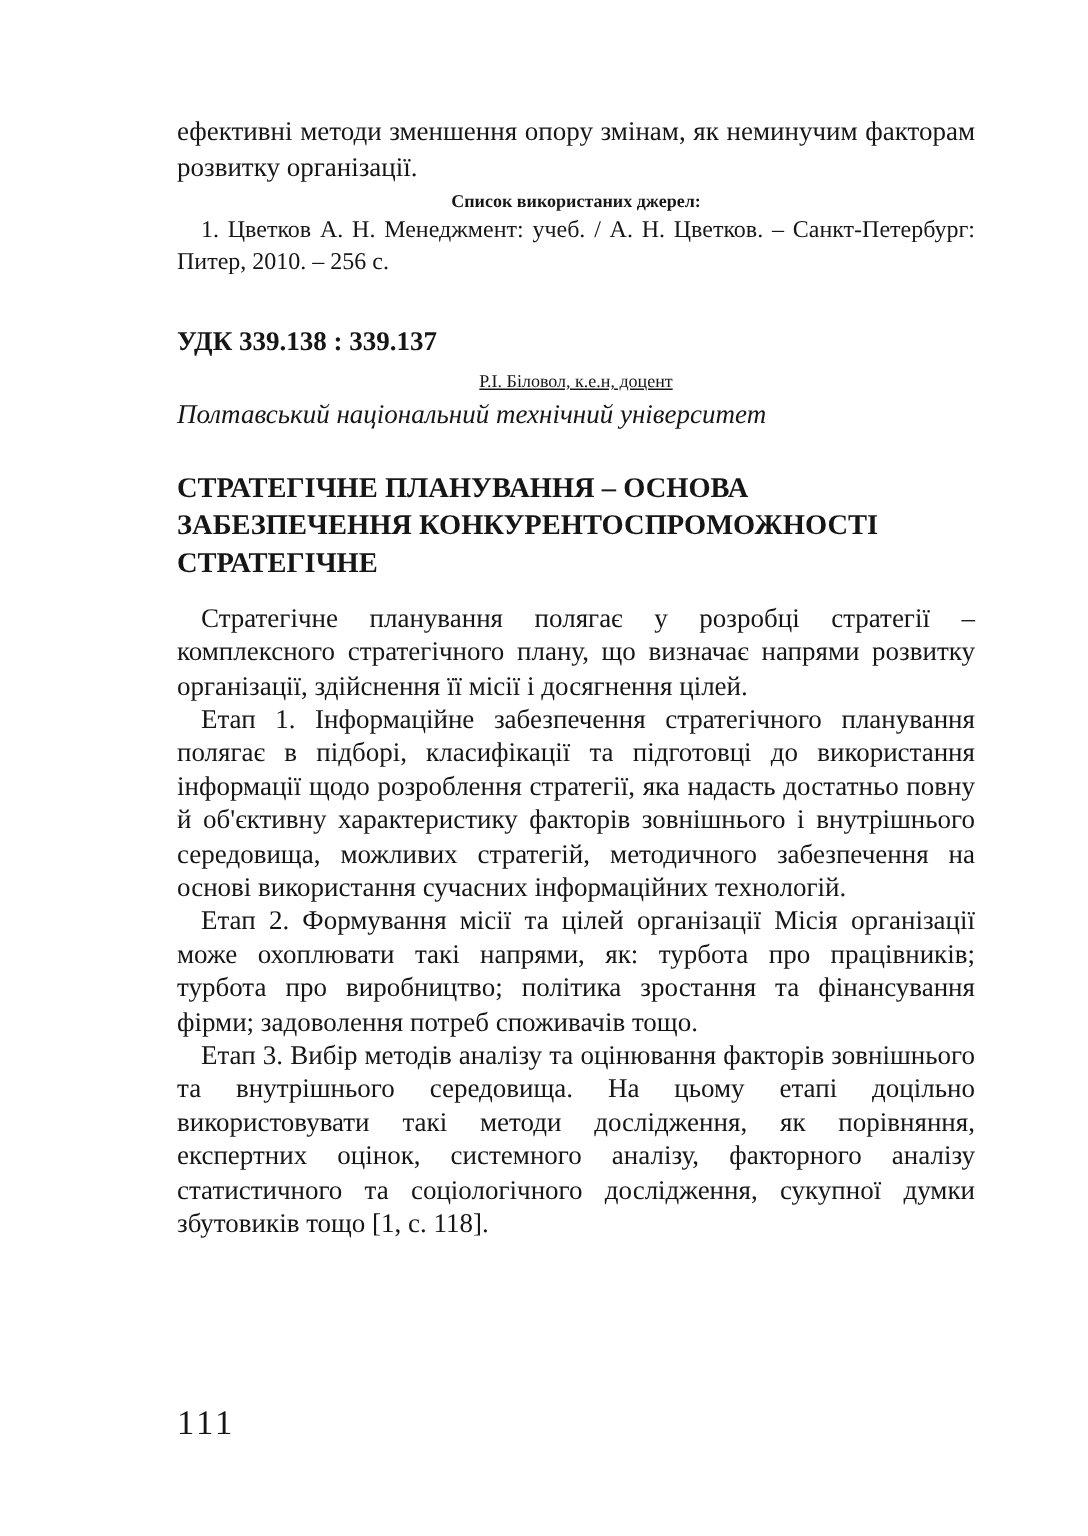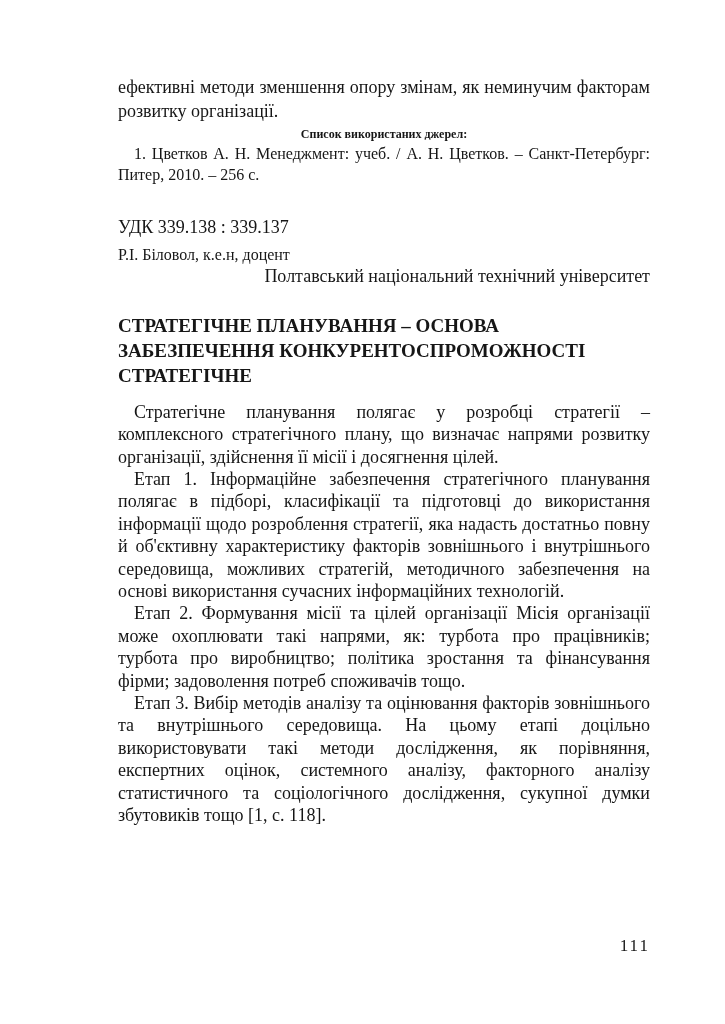--- a/index.html
+++ b/index.html
@@ -42,31 +42,33 @@
   .ref-item {
     font-size: 16px;
     line-height: 21px;
     text-align: justify;
     text-indent: 16px;
     margin: 1px 0 0 0;
   }
   
   .udc {
     font-size: 18px;
-    font-weight: normal;
+    font-weight: bold;
     margin: 32px 0 0 0;
   }
   .authors {
     margin-top: 6px;
-    text-align: left;
-    font-size: 16px;
+    text-align: center;
+    font-size: 12px;
     line-height: 21px;
+    text-decoration: underline;
   }
   .affiliation {
-    text-align: right;
+    text-align: left;
+    font-style: italic;
     font-size: 18px;
     line-height: 21px;
     margin-top: 1px;
   }
   .article-title {
     margin-top: 26px;
     text-align: left;
     font-weight: bold;
     font-size: 19px;
     line-height: 25px;
@@ -81,22 +83,22 @@
     text-align: justify;
     text-indent: 16px;
     margin: 0;
   }
   
   .page-number {
     position: absolute;
     left: 118px;
     width: 532px;
     top: 936px;
-    text-align: right;
-    font-size: 17px;
+    text-align: left;
+    font-size: 23px;
     letter-spacing: 2px;
   }
 </style>
 </head>
 <body>
 
 <div class="sheet">
   <div class="content">
 
     <section>

